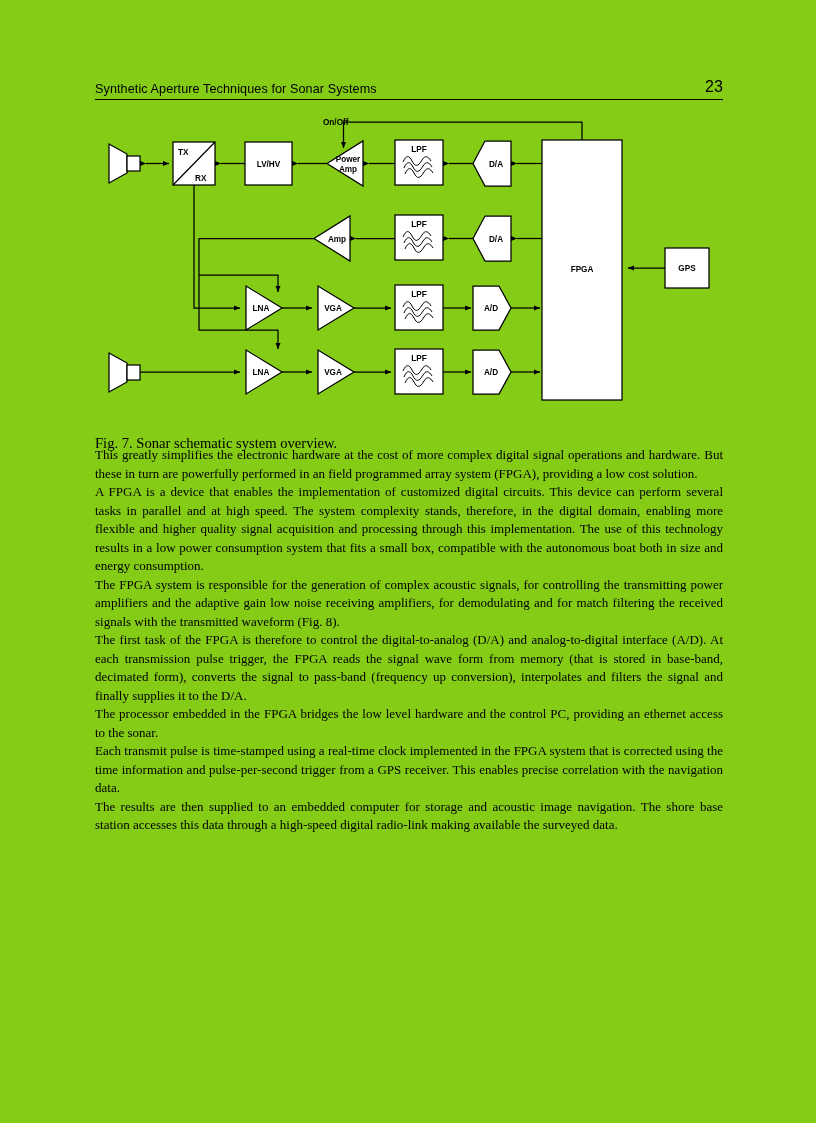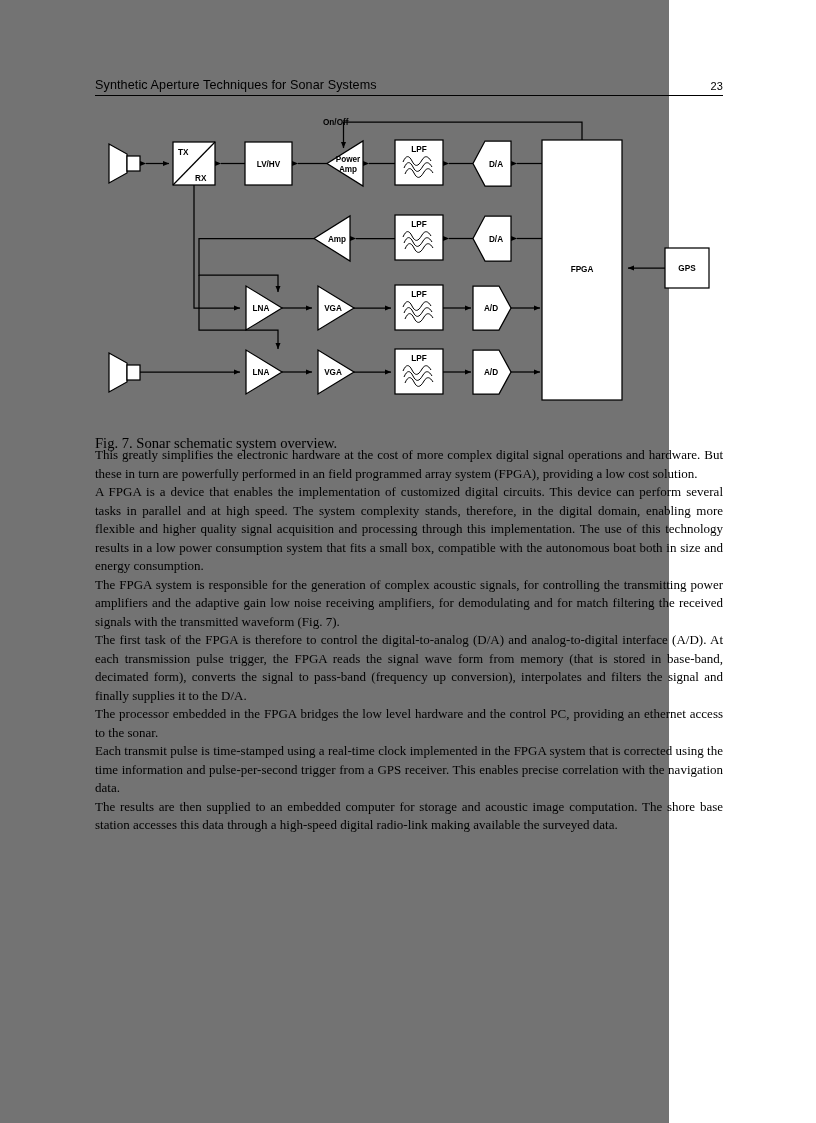--- a/index.html
+++ b/index.html
@@ -12,42 +12,42 @@
     width: 816px;
     height: 1123px;
     font-family: "Liberation Serif", serif;
     color: #000000;
     position: relative;
     overflow: hidden;
   }
   .page {
     position: absolute;
     left: 0; top: 0;
-    width: 669px;
+    width: 816px;
     height: 1123px;
-    background: #737373;
+    background: #84cc16;
   }
 
   
   .header {
     position: absolute;
     left: 95px;
     top: 78px;
     width: 628px;
     display: flex;
     align-items: flex-end;
     justify-content: space-between;
     border-bottom: 1.6px solid #000;
     padding-bottom: 3px;
     font-family: "Liberation Sans", sans-serif;
     font-size: 12.6px;
     letter-spacing: 0.1px;
   }
   .header-title { white-space: nowrap; }
-  .header-page  { font-size: 11px; }
+  .header-page  { font-size: 16px; }
 
   
   .figure {
     position: absolute;
     left: 95px;
     top: 115px;
     width: 628px;
     height: 295px;
   }
   .figure svg { display: block; }
@@ -252,20 +252,20 @@
         <text x="592" y="156" text-anchor="middle">GPS</text>
       </g>
     </svg>
   </div>
 
   <div class="fig-caption">Fig. 7. Sonar schematic system overview.</div>
 
   <div class="body-text">
     <p>This greatly simplifies the electronic hardware at the cost of more complex digital signal operations and hardware. But these in turn are powerfully performed in an field programmed array system (FPGA), providing a low cost solution.</p>
     <p>A FPGA is a device that enables the implementation of customized digital circuits. This device can perform several tasks in parallel and at high speed. The system complexity stands, therefore, in the digital domain, enabling more flexible and higher quality signal acquisition and processing through this implementation. The use of this technology results in a low power consumption system that fits a small box, compatible with the autonomous boat both in size and energy consumption.</p>
-    <p>The FPGA system is responsible for the generation of complex acoustic signals, for controlling the transmitting power amplifiers and the adaptive gain low noise receiving amplifiers, for demodulating and for match filtering the received signals with the transmitted waveform (Fig. 7).</p>
+    <p>The FPGA system is responsible for the generation of complex acoustic signals, for controlling the transmitting power amplifiers and the adaptive gain low noise receiving amplifiers, for demodulating and for match filtering the received signals with the transmitted waveform (Fig. 8).</p>
     <p>The first task of the FPGA is therefore to control the digital-to-analog (D/A) and analog-to-digital interface (A/D). At each transmission pulse trigger, the FPGA reads the signal wave form from memory (that is stored in base-band, decimated form), converts the signal to pass-band (frequency up conversion), interpolates and filters the signal and finally supplies it to the D/A.</p>
     <p>The processor embedded in the FPGA bridges the low level hardware and the control PC, providing an ethernet access to the sonar.</p>
     <p>Each transmit pulse is time-stamped using a real-time clock implemented in the FPGA system that is corrected using the time information and pulse-per-second trigger from a GPS receiver. This enables precise correlation with the navigation data.</p>
-    <p>The results are then supplied to an embedded computer for storage and acoustic image computation. The shore base station accesses this data through a high-speed digital radio-link making available the surveyed data.</p>
+    <p>The results are then supplied to an embedded computer for storage and acoustic image navigation. The shore base station accesses this data through a high-speed digital radio-link making available the surveyed data.</p>
   </div>
 
 </div>
 
 </body></html>

